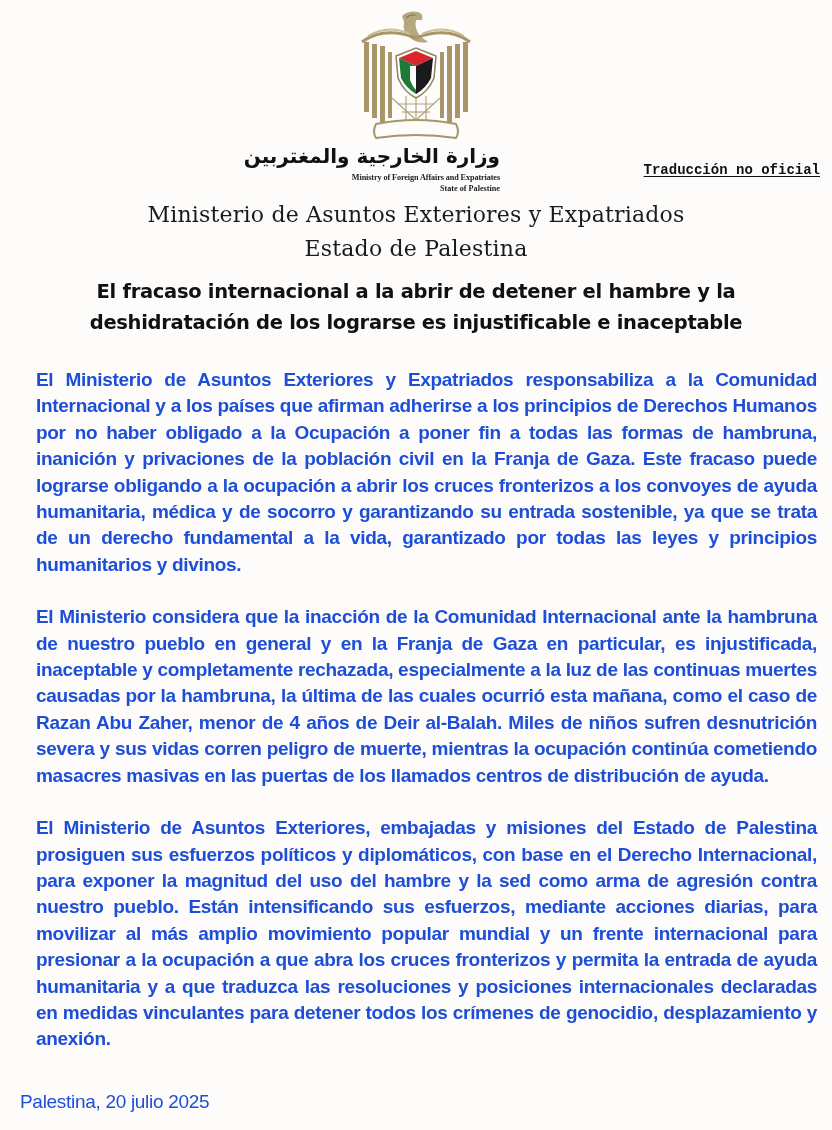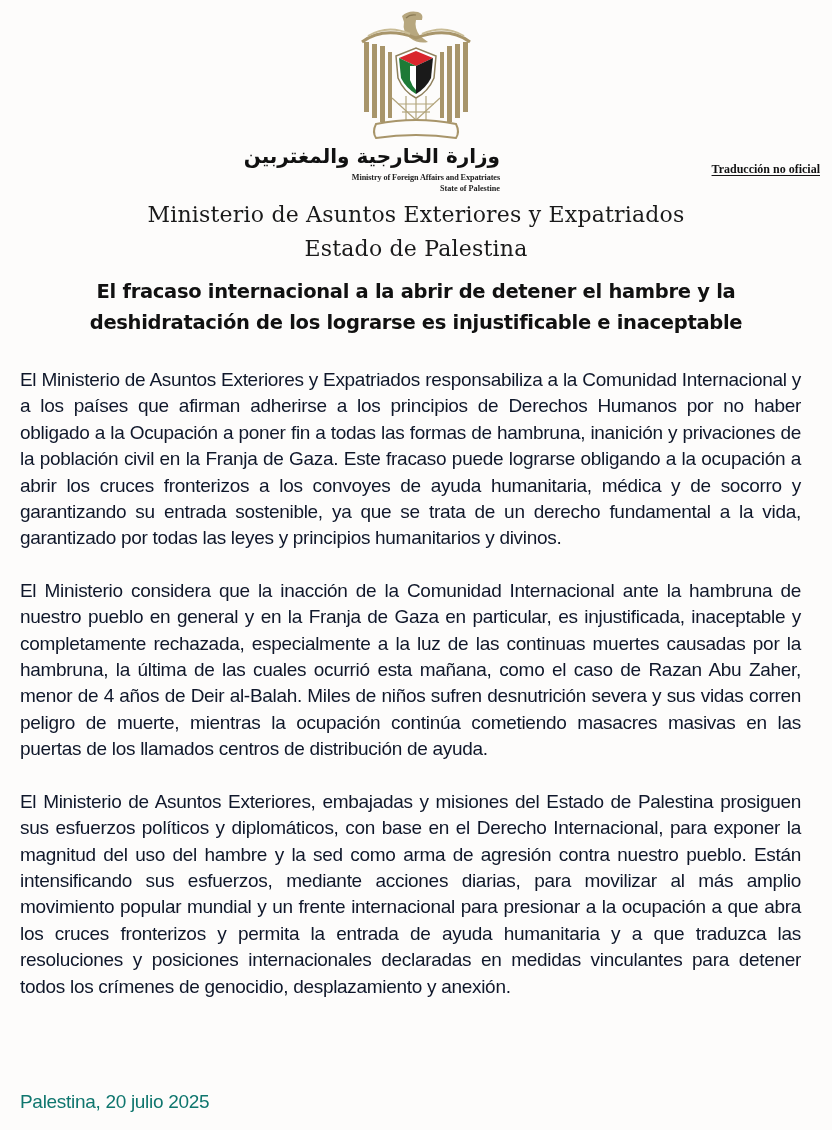--- a/index.html
+++ b/index.html
@@ -45,23 +45,23 @@
       font-weight: bold;
       color: #111;
       direction: rtl;
       white-space: nowrap;
       letter-spacing: -1px;
     }
     .unofficial {
       position: absolute;
       right: 12px;
       top: 162px;
-      font-family: Liberation Serif, serif;
+      font-family: Liberation Mono, monospace;
       font-weight: bold;
-      font-size: 12px;
+      font-size: 14px;
       text-decoration: underline;
       text-underline-offset: 2px;
       color: #111;
     }
     .ministry-title {
       position: absolute;
       left: 0;
       top: 198px;
       width: 832px;
       text-align: center;
@@ -79,40 +79,41 @@
       text-align: center;
       font-family: "DejaVu Sans", sans-serif;
       font-weight: bold;
       font-size: 19.5px;
       line-height: 31px;
       color: #111;
       letter-spacing: -0.3px;
     }
     .body-text {
       position: absolute;
-      left: 20px;
+      left: 36px;
       top: 367px;
       width: 781px;
       font-family: "Liberation Sans", sans-serif;
       font-size: 19px;
       line-height: 26.4px;
-      color: #0f172a;
+      color: #1d4ed8;
       text-align: justify;
       letter-spacing: -0.3px;
+      font-weight: bold;
     }
     .body-text p {
       margin: 0 0 26px 0;
     }
     .signoff {
       position: absolute;
       left: 20px;
       top: 1091px;
       font-family: "Liberation Sans", sans-serif;
       font-size: 19px;
-      color: #0f766e;
+      color: #1d4ed8;
       letter-spacing: -0.3px;
     }
   </style>
 </head>
 <body>
 
 <div class="emblem">
   <svg width="168" height="138" viewBox="0 0 168 138">
 
     <path d="M70 8 Q76 2 86 4 Q92 6 90 12 L84 12 Q82 20 88 28 L96 34 Q86 36 78 30 Q70 24 72 14 Z" fill="#b7a77f"></path>

